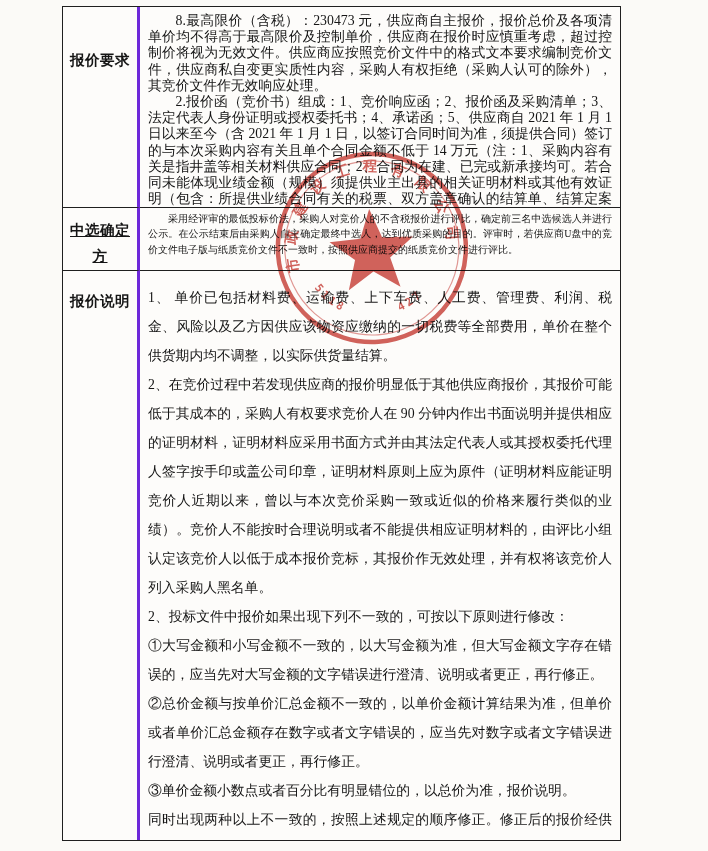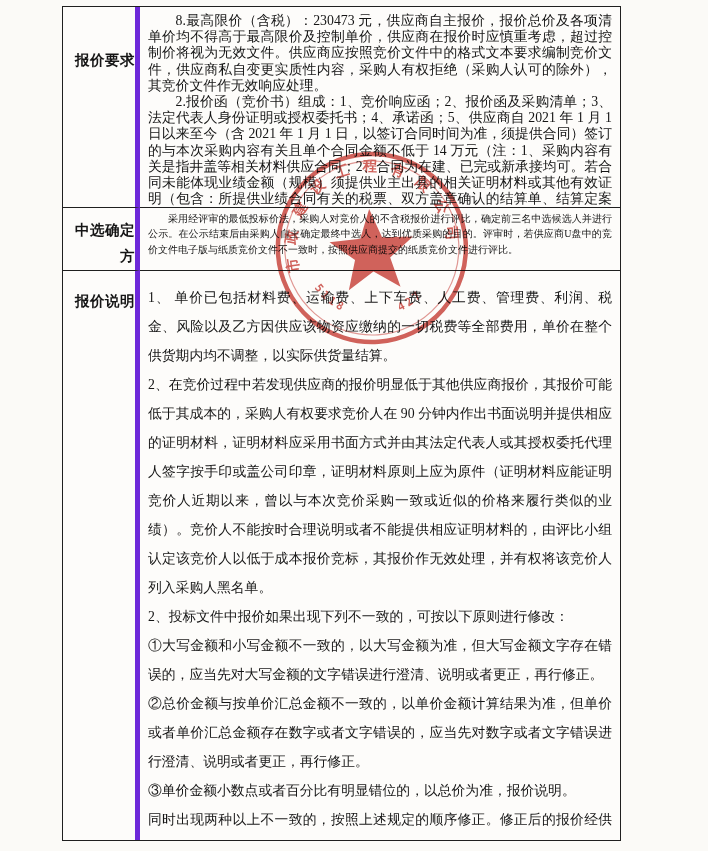--- a/index.html
+++ b/index.html
@@ -12,29 +12,29 @@
   .doc-table{
     position:absolute;left:62px;top:6px;width:559px;height:835px;
     box-sizing:border-box;border:1.5px solid #1f1f1f;
     display:grid;
     grid-template-columns:77px 1fr;
     grid-template-rows:201px 63px 1fr;
     background:#fdfcfa;
   }
   .cell{box-sizing:border-box;overflow:hidden;}
   .label-cell{
-    border-right:5px solid #6d28d9;
-    text-align:right;
+    border-right:3px solid #6d28d9;
+    text-align:center;
     font-weight:700;font-size:14.5px;line-height:26px;
     letter-spacing:.5px;
   }
   .content-cell{text-align:justify;}
   .rb{border-bottom:1px solid #1f1f1f;}
   .lab-r1{padding-top:40px;}
-  .lab-r2{padding-top:9px;}
+  .lab-r2{padding-top:9px;text-decoration:underline;}
   .lab-r3{padding-top:17px;}
   .label-line{display:block;}
   .cont-r1{padding:6px 8px 0 8px;font-size:13.8px;line-height:16.2px;}
   .cont-r1 p{margin:0;text-indent:2em;}
   .cont-r2{padding:3px 8px 16px 8px;font-size:10px;line-height:15.3px;}
   .cont-r2 p{margin:0;text-indent:2em;}
   .cont-r3{padding:12px 8px 0 8px;font-size:13.8px;line-height:29px;}
   .cont-r3 p{margin:0;}
   .uline{text-underline-offset:3px;}
   .seal-svg{

